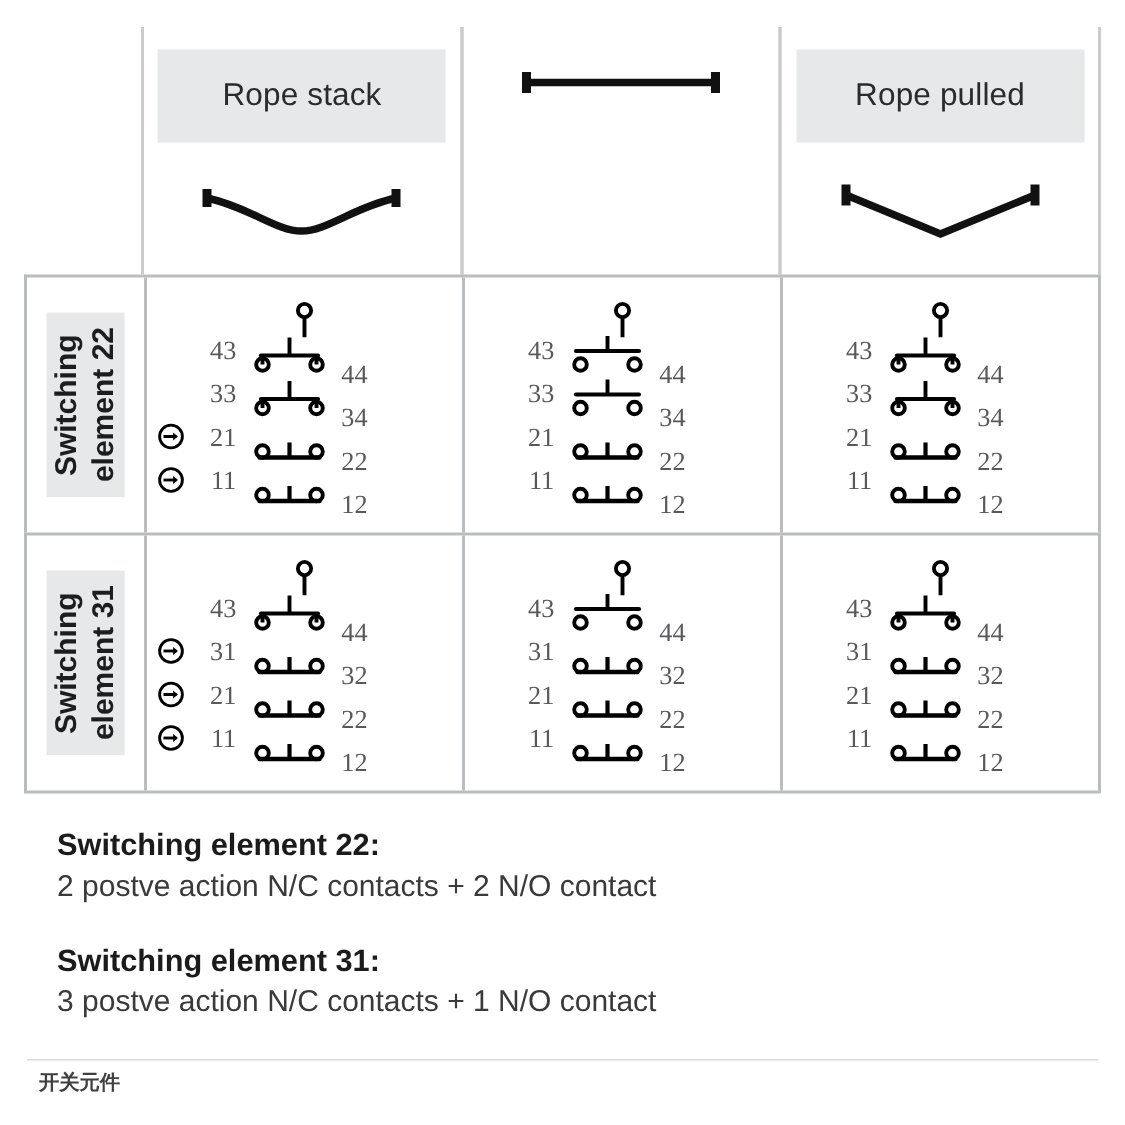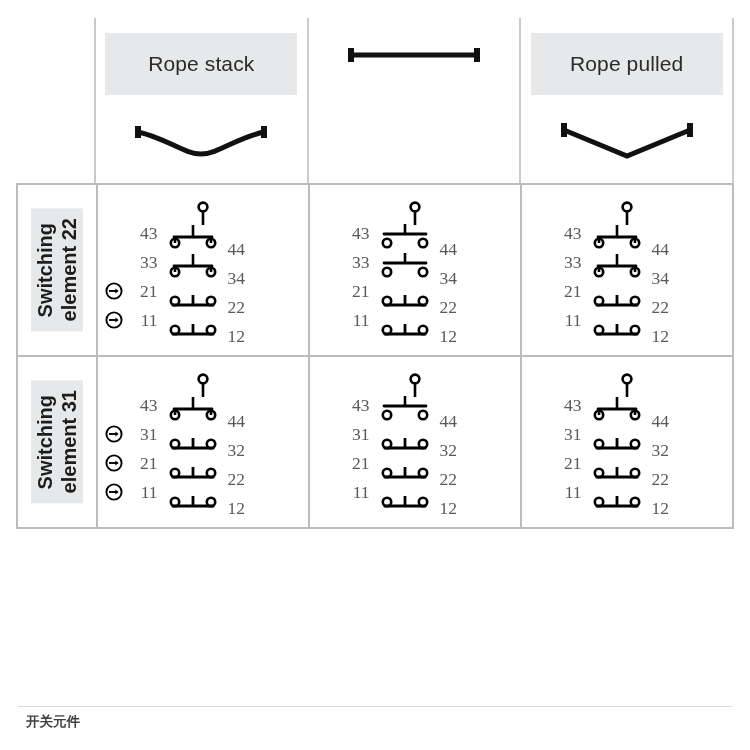--- a/index.html
+++ b/index.html
@@ -686,17 +686,23 @@
                 </span>
                 <span class="rnum">12</span>
               </div>
             </div>
           </div>
         </div>
       </div>
 
   </div>
 
+  <div class="legend">
+    <p class="lg-title">Switching element 22:</p>
+    <p class="lg-desc">2 postve action N/C contacts + 2 N/O contact</p>
+    <p class="lg-title">Switching element 31:</p>
+    <p class="lg-desc last">3 postve action N/C contacts + 1 N/O contact</p>
+  </div>
 
   <div class="footdiv"></div>
   <div class="footcap">开关元件</div>
 
 </div>
 
 </body></html>

